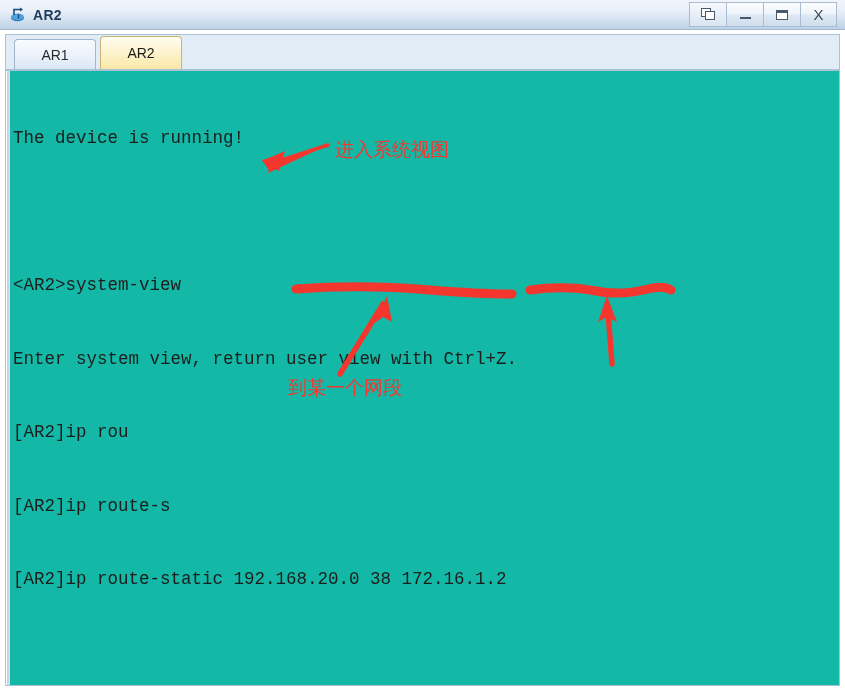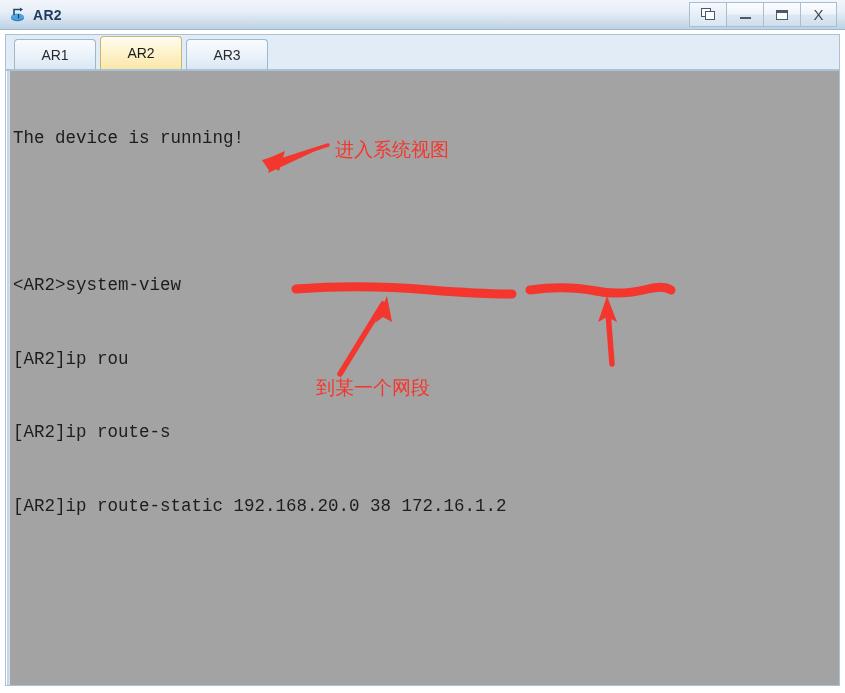--- a/index.html
+++ b/index.html
@@ -158,21 +158,21 @@
   }
 
   
   .term-frame {
     position: absolute;
     left: 5px; top: 70px;
     width: 835px;
     height: 616px;
     box-sizing: border-box;
     border: 1px solid #a9c2d8;
-    background: #a3a3a3;
+    background: #14b8a6;
   }
   .term-frame::before {
     content: "";
     position: absolute;
     left: 0; top: 0;
     width: 4px; height: 100%;
     background: linear-gradient(to right, #ffffff 0%, #ffffff 20%, #b9cee1 40%, #dce8f4 100%);
   }
   .term {
     position: absolute;
@@ -196,21 +196,21 @@
   }
   .anno-text {
     position: absolute;
     color: #f4372e;
     font-family: "DejaVu Sans", "Liberation Sans", sans-serif;
     font-size: 19px;
     white-space: nowrap;
     line-height: 1;
   }
   #anno-enter-system-view { left: 335px; top: 136px; }
-  #anno-to-network        { left: 288px; top: 374px; margin-left: 28px; }
+  #anno-to-network        { left: 288px; top: 374px; }
   #anno-next-hop          { left: 612px; top: 370px; }
 </style>
 </head>
 <body>
 
 <div class="window">
 
   <div class="titlebar">
     <div class="title-left">
       <span class="app-icon">
@@ -244,31 +244,29 @@
   </div>
 
   <div class="tabstrip">
     <div class="tabstrip-inner">
       <div class="tab">
         <span>AR1</span>
       </div>
       <div class="tab active">
         <span>AR2</span>
       </div>
-      <div class="tab">
-        <span>AR3</span>
-      </div>
     </div>
   </div>
 
   <div class="term-frame">
     <div class="term">
       <div class="line">The device is running!</div>
       <div class="line"></div>
       <div class="line">&lt;AR2&gt;system-view</div>
+      <div class="line">Enter system view, return user view with Ctrl+Z.</div>
       <div class="line">[AR2]ip rou</div>
       <div class="line">[AR2]ip route-s</div>
       <div class="line">[AR2]ip route-static 192.168.20.0 38 172.16.1.2</div>
       
     </div>
   </div>
 
   <div class="overlay">
     <svg width="845" height="693" viewBox="0 0 845 693" xmlns="http://www.w3.org/2000/svg">
 

